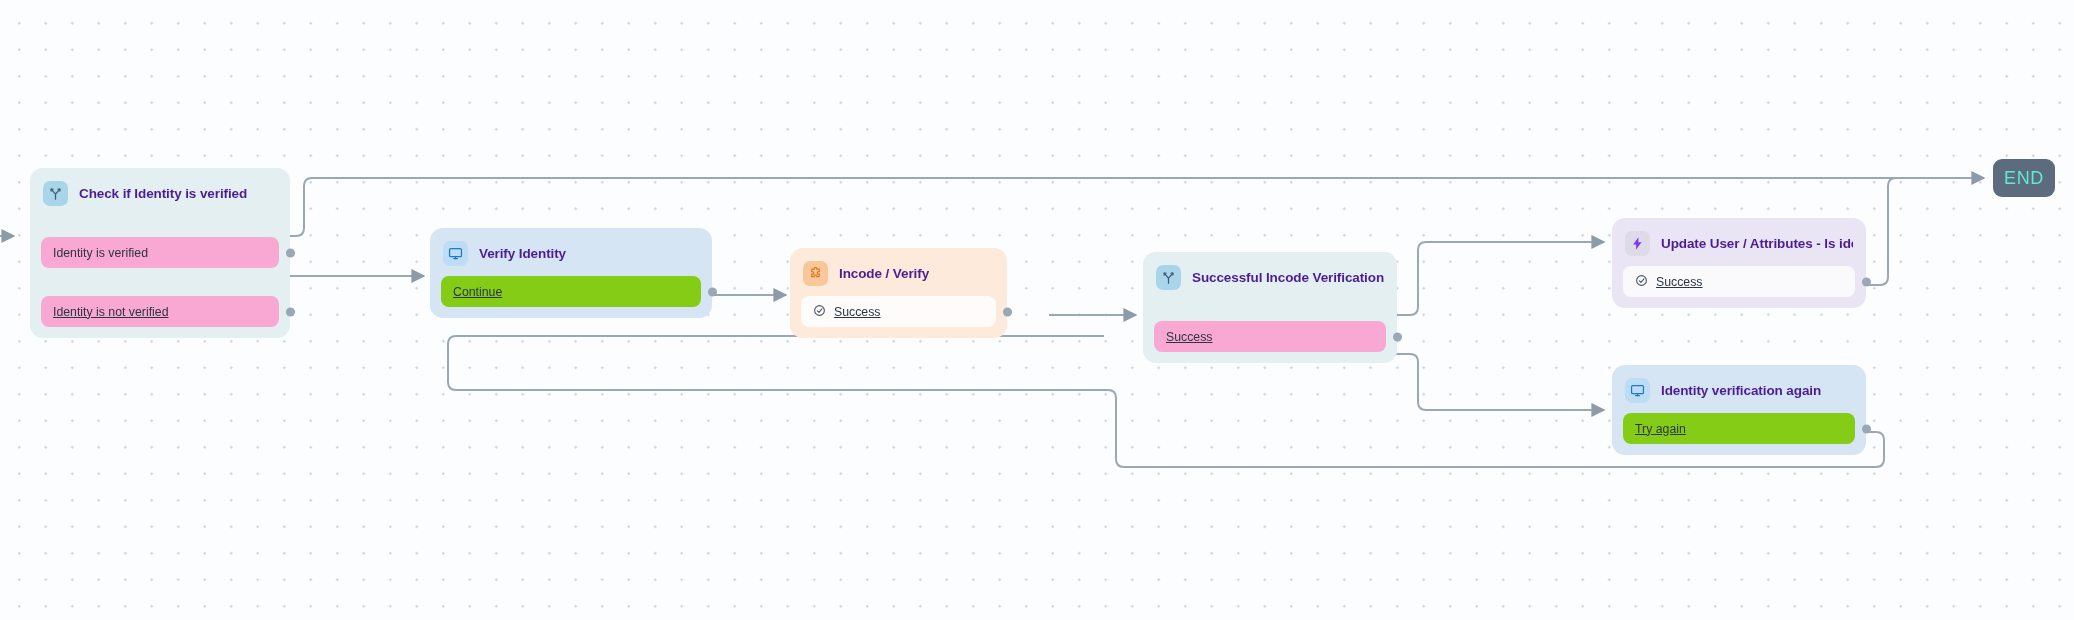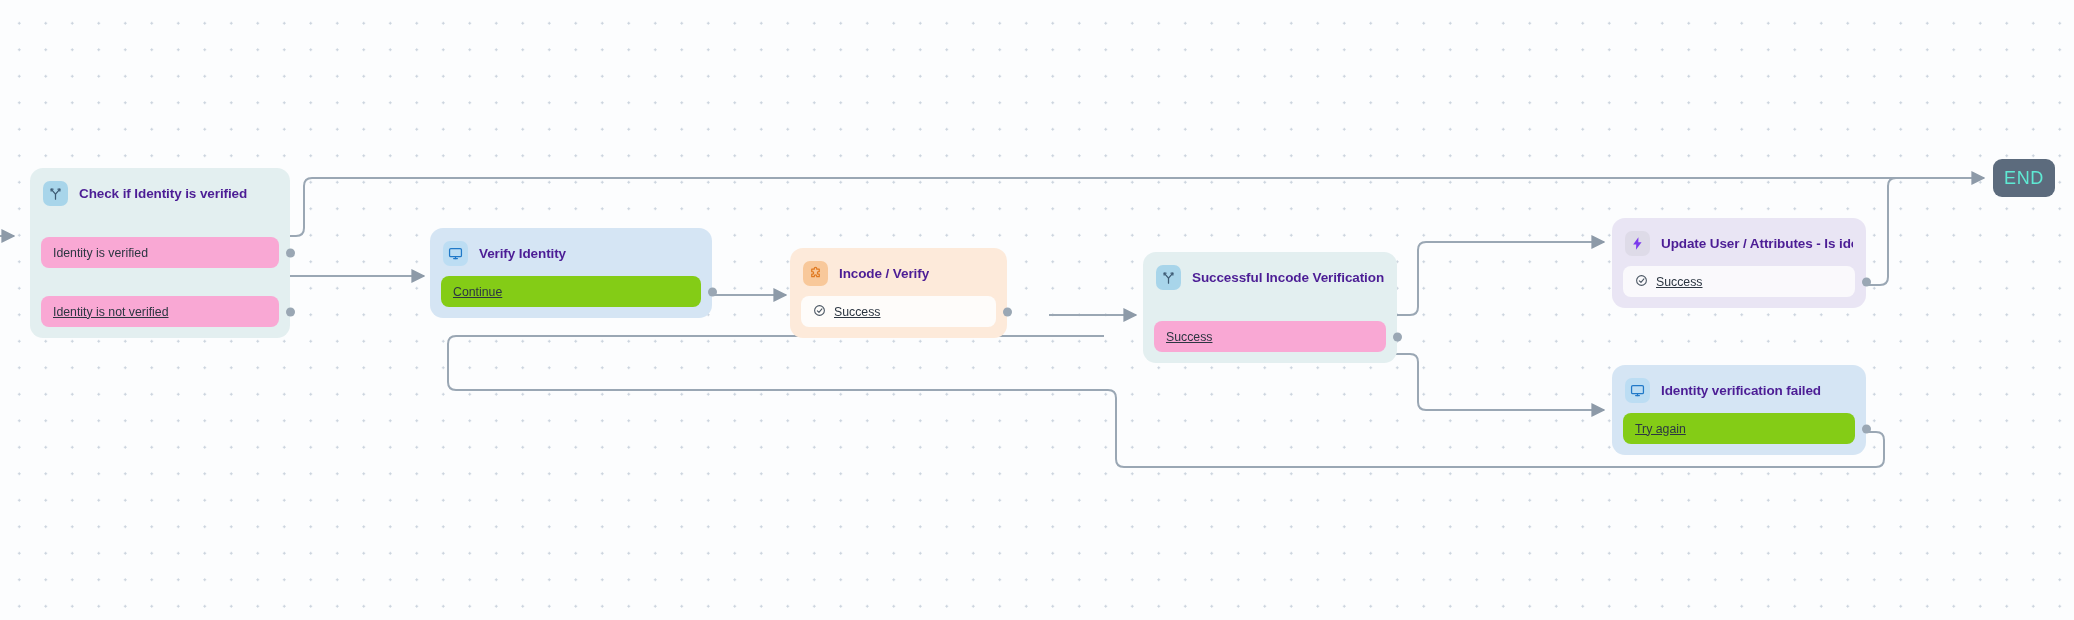--- a/index.html
+++ b/index.html
@@ -278,21 +278,21 @@
 
   <div class="node theme-screen" style="left:1612px; top:365px; width:254px;">
     <div class="node-header">
       <span class="node-icon">
         <svg width="15" height="15" viewBox="0 0 24 24" fill="none" stroke="#2079c8" stroke-width="2" stroke-linecap="round" stroke-linejoin="round">
           <rect x="2.5" y="4" width="19" height="13" rx="2"></rect>
           <path d="M9 20 L15 20"></path>
           <path d="M12 17 L12 20"></path>
         </svg>
       </span>
-      <span class="node-title">Identity verification failed</span>
+      <span class="node-title">Identity verification again</span>
     </div>
     <div class="port">
       <span class="port-label">Try again</span>
       <span class="port-dot"></span>
     </div>
   </div>
 
   <div class="end-node" style="left:1993px; top:159px; width:62px; height:38px;">
     <span>END</span>
   </div>

